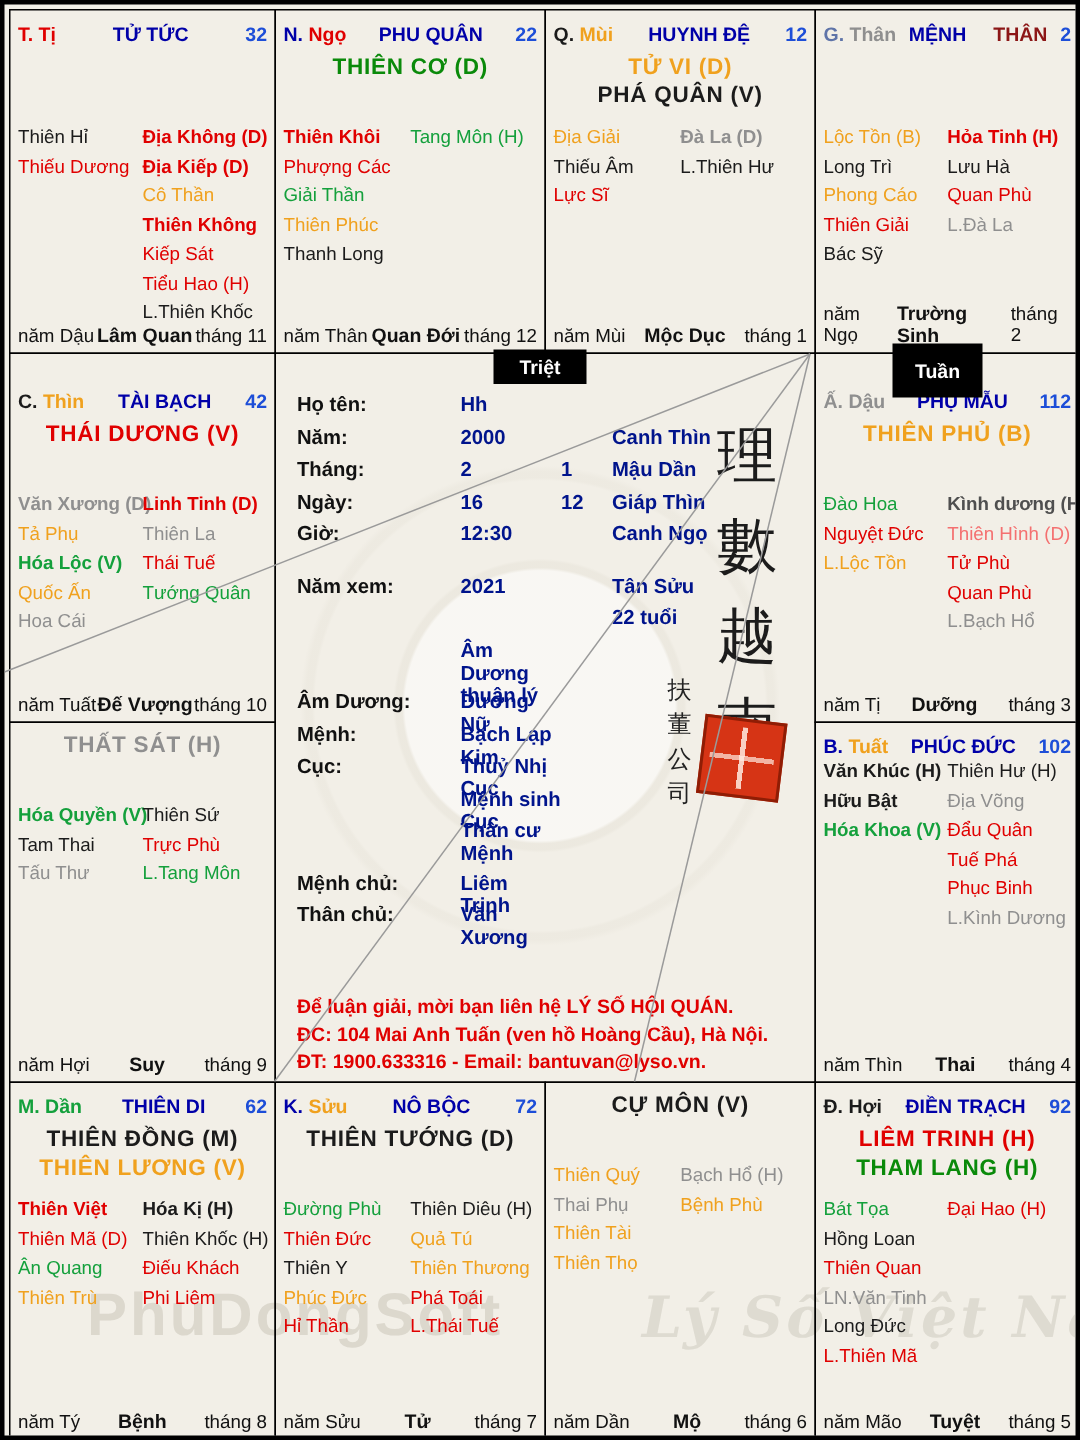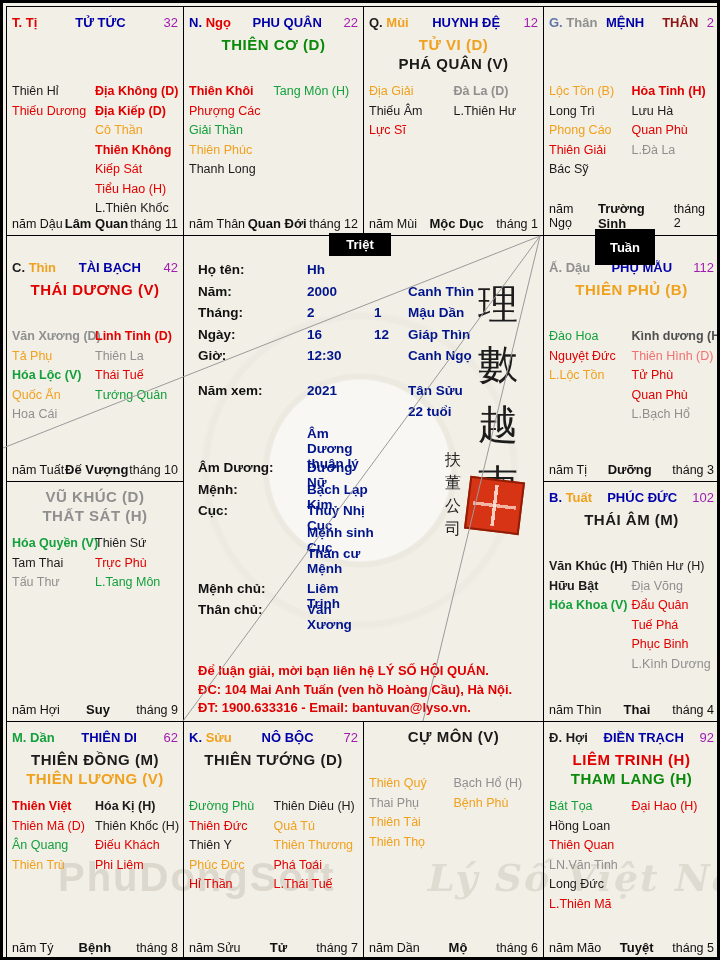--- a/index.html
+++ b/index.html
@@ -14,21 +14,21 @@
     letter-spacing:2px;pointer-events:none;white-space:nowrap;}
   .wm-left{left:55px;top:852px;font-size:40px;}
   .wm-right{left:425px;top:852px;font-size:38px;font-style:italic;font-family:"DejaVu Serif",serif;color:rgba(168,162,146,.26);}
   .palace{position:absolute;z-index:2;border:1px solid #000;box-sizing:border-box;}
   .p-head{display:flex;align-items:baseline;padding:8px 5px 0 5px;}
   .p-head.deep{padding-top:24px;}
   .p-stem{font-size:13px;font-weight:bold;white-space:pre;}
   .p-mid{flex:1;display:flex;justify-content:center;gap:18px;}
   .p-name{font-size:13px;font-weight:bold;color:#0000a8;white-space:nowrap;}
   .p-name2{font-size:13px;font-weight:bold;color:#8c1616;white-space:nowrap;}
-  .p-num{font-size:13px;font-weight:normal;color:#a21caf;}
+  .p-num{font-size:13px;font-weight:bold;color:#1d4ed8;}
   .p-main{height:52px;padding-top:5px;text-align:center;box-sizing:border-box;}
   .star-main{font-size:15px;line-height:19px;letter-spacing:.5px;white-space:nowrap;}
   .p-cols{display:flex;padding:0 5px;}
   .p-col{width:50%;}
   .star{display:block;font-size:12.5px;line-height:19.5px;white-space:nowrap;}
   .p-foot{position:absolute;left:5px;right:5px;bottom:4px;display:flex;
     justify-content:space-between;align-items:baseline;font-size:12.5px;color:#111;}
   .vong{font-weight:bold;font-size:13px;}
   .center{position:absolute;left:180px;top:232px;width:361px;height:487px;
     border:1px solid #000;box-sizing:border-box;z-index:2;}
@@ -245,21 +245,20 @@
           </div>
         </div>
         <div class="p-foot">
           <span>năm Tị</span>
           <span class="vong">Dưỡng</span>
           <span>tháng 3</span>
         </div>
       </div>
       <div class="palace" style="left: 3px; top: 478px; width: 178px; height: 241px;">
         <div class="p-main">
-          <span class="star-main" style="color: rgb(143, 143, 143); font-weight: bold; display: block;">VŨ KHÚC (D)</span>
           <span class="star-main" style="color: rgb(143, 143, 143); font-weight: bold; display: block;">THẤT SÁT (H)</span>
         </div>
         <div class="p-cols">
           <div class="p-col">
             <span class="star" style="color: rgb(20, 160, 60); font-weight: bold;">Hóa Quyền (V)</span>
             <span class="star" style="color: rgb(27, 27, 27);">Tam Thai</span>
             <span class="star" style="color: rgb(143, 143, 143);">Tấu Thư</span>
           </div>
           <div class="p-col">
             <span class="star" style="color: rgb(27, 27, 27);">Thiên Sứ</span>
@@ -273,23 +272,20 @@
           <span>tháng 9</span>
         </div>
       </div>
       <div class="palace" style="left: 540px; top: 478px; width: 177px; height: 241px;">
         <div class="p-head">
           <span class="p-stem"><span style="color: rgb(0, 0, 168);">B. </span><span style="color: rgb(240, 161, 30);">Tuất</span></span>
           <span class="p-mid">
             <span class="p-name">PHÚC ĐỨC</span>
           </span>
           <span class="p-num">102</span>
-        </div>
-        <div class="p-main">
-          <span class="star-main" style="color: rgb(27, 27, 27); font-weight: bold; display: block;">THÁI ÂM (M)</span>
         </div>
         <div class="p-cols">
           <div class="p-col">
             <span class="star" style="color: rgb(27, 27, 27); font-weight: bold;">Văn Khúc (H)</span>
             <span class="star" style="color: rgb(27, 27, 27); font-weight: bold;">Hữu Bật</span>
             <span class="star" style="color: rgb(20, 160, 60); font-weight: bold;">Hóa Khoa (V)</span>
           </div>
           <div class="p-col">
             <span class="star" style="color: rgb(27, 27, 27);">Thiên Hư (H)</span>
             <span class="star" style="color: rgb(143, 143, 143);">Địa Võng</span>

